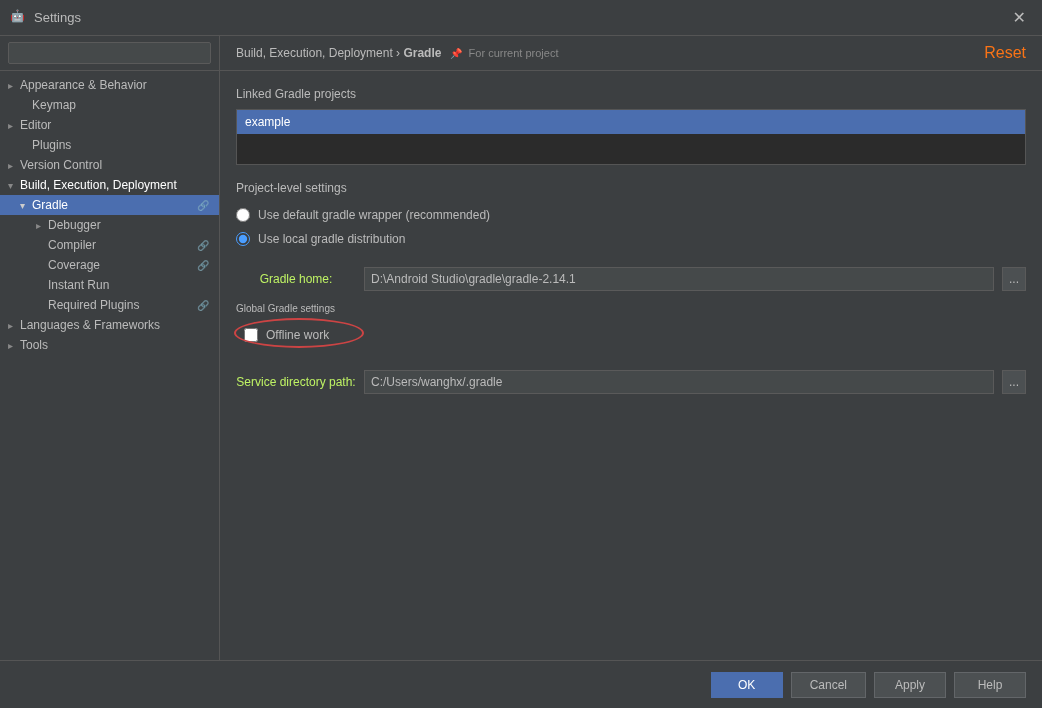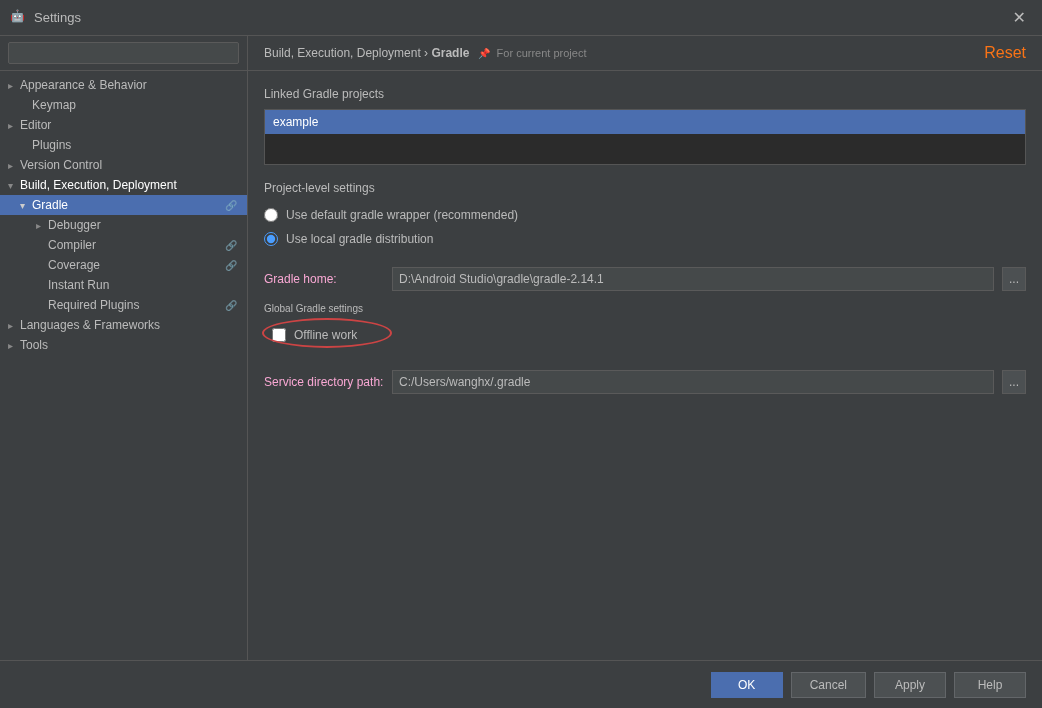--- a/index.html
+++ b/index.html
@@ -45,21 +45,21 @@
     }
 
     
     .main-layout {
       display: flex;
       height: calc(708px - 36px - 48px);
     }
 
     
     .sidebar {
-      width: 248px;
+      width: 220px;
       background: #3c3f41;
       border-right: 1px solid #555;
       overflow-y: auto;
       flex-shrink: 0;
     }
     .search-box {
       padding: 6px 8px;
       border-bottom: 1px solid #555;
     }
     .search-input {
@@ -184,23 +184,23 @@
 
     
     .field-row {
       display: flex;
       align-items: center;
       gap: 8px;
       margin-bottom: 12px;
     }
     .field-label {
       width: 120px;
-      color: #f9a8d4;
-      font-size: 12px;
-      text-align: left;
+      color: #bef264;
+      font-size: 12px;
+      text-align: center;
       flex-shrink: 0;
     }
     .field-input {
       flex: 1;
       background: #45494a;
       border: 1px solid #5a5a5a;
       color: #bbbbbb;
       padding: 3px 6px;
       font-size: 12px;
       outline: none;

